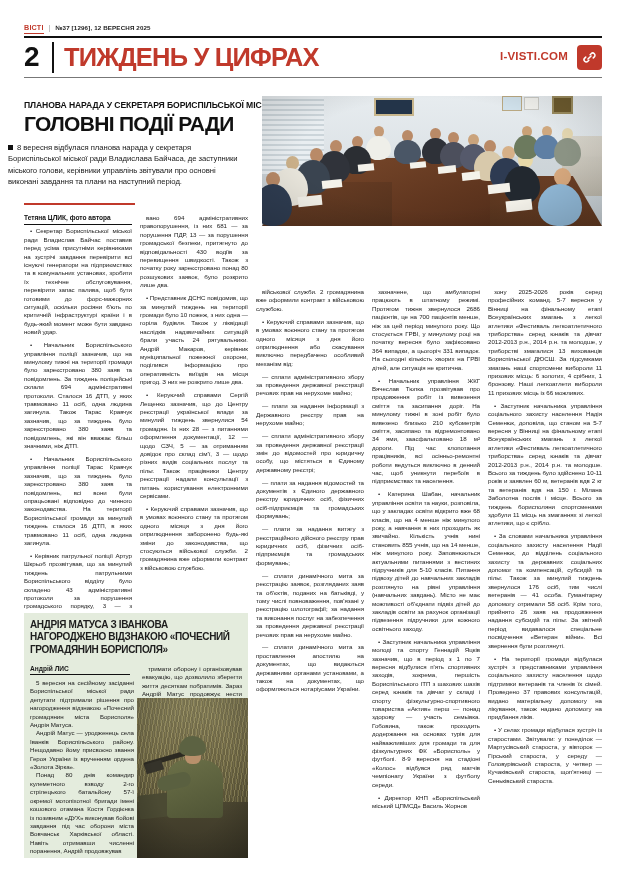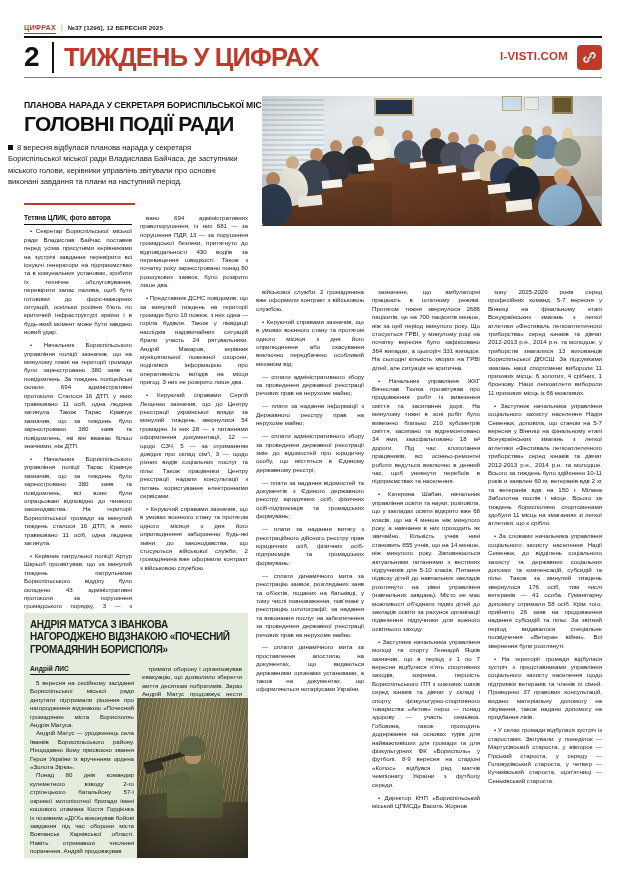--- a/index.html
+++ b/index.html
@@ -356,21 +356,21 @@
     position: absolute; inset: 0;
     background: radial-gradient(ellipse at 50% 45%, rgba(0,0,0,0) 50%, rgba(0,0,0,0.22) 100%);
   }
 </style>
 </head>
 <body>
 
 <div class="page">
 
   <div class="masthead">
-    <span class="masthead-brand">ЦИФРАХ</span>
+    <span class="masthead-brand">ВІСТІ</span>
     <span class="masthead-sep">|</span>
     <span class="masthead-issue">№37 [1296], 12 ВЕРЕСНЯ 2025</span>
   </div>
 
   <div class="rule-top"></div>
 
   <div class="pagenum">2</div>
   <div class="pagenum-divider"></div>
   <div class="section-title">ТИЖДЕНЬ У ЦИФРАХ</div>
   <div class="site-url">I-VISTI.COM</div>

